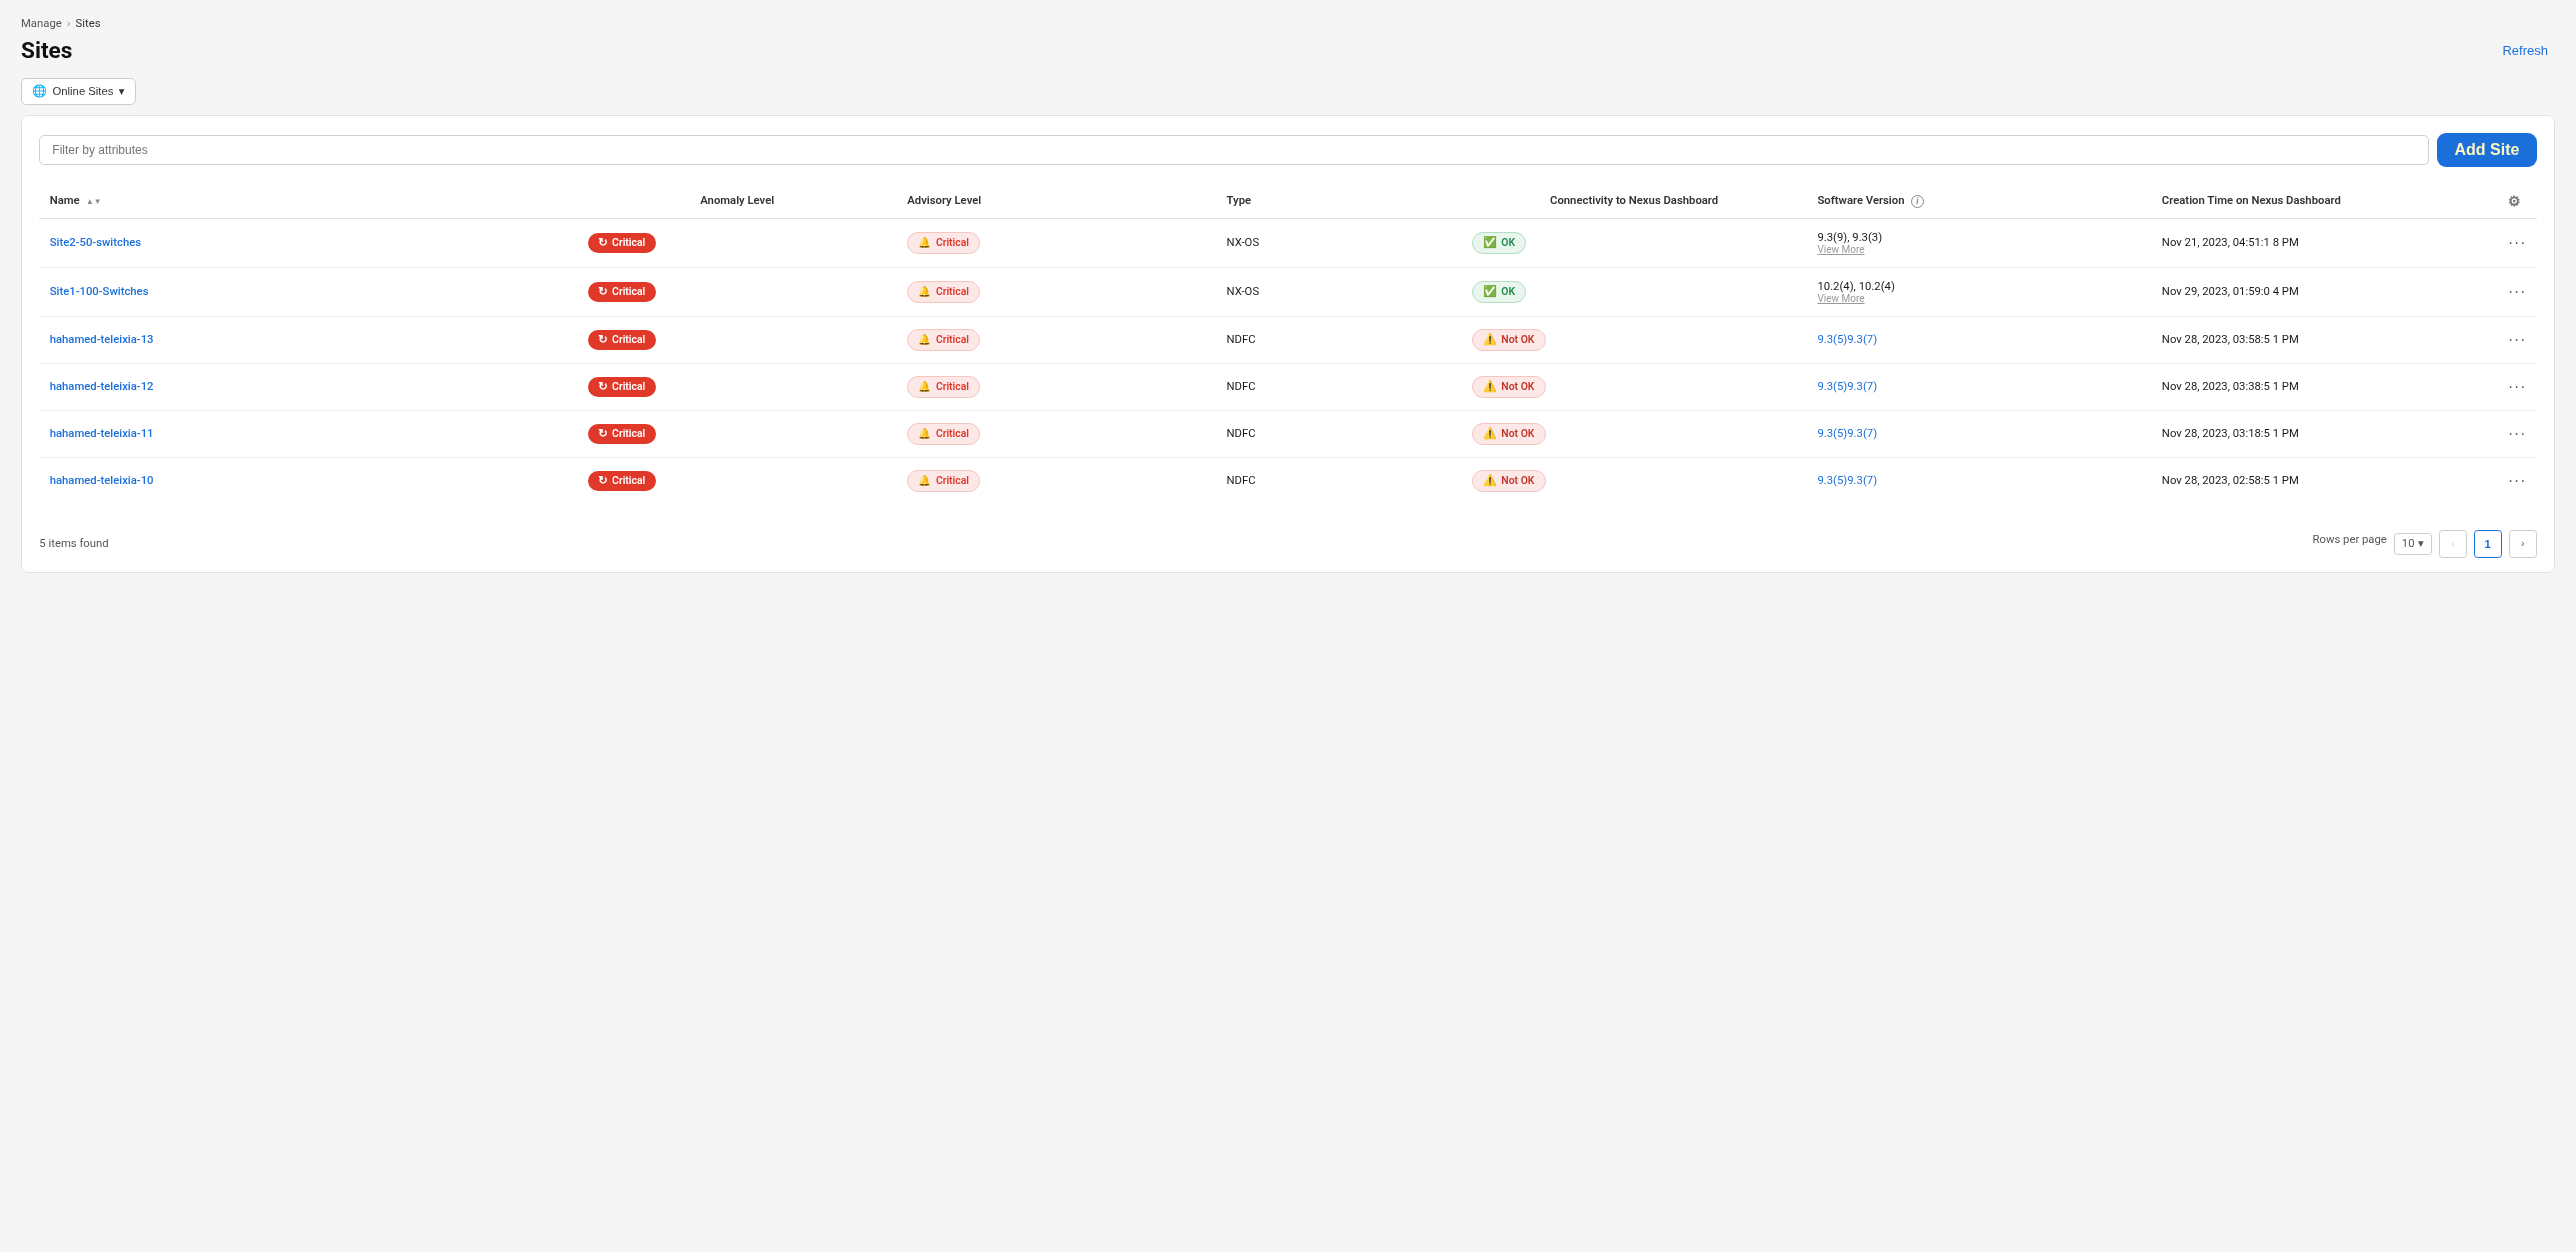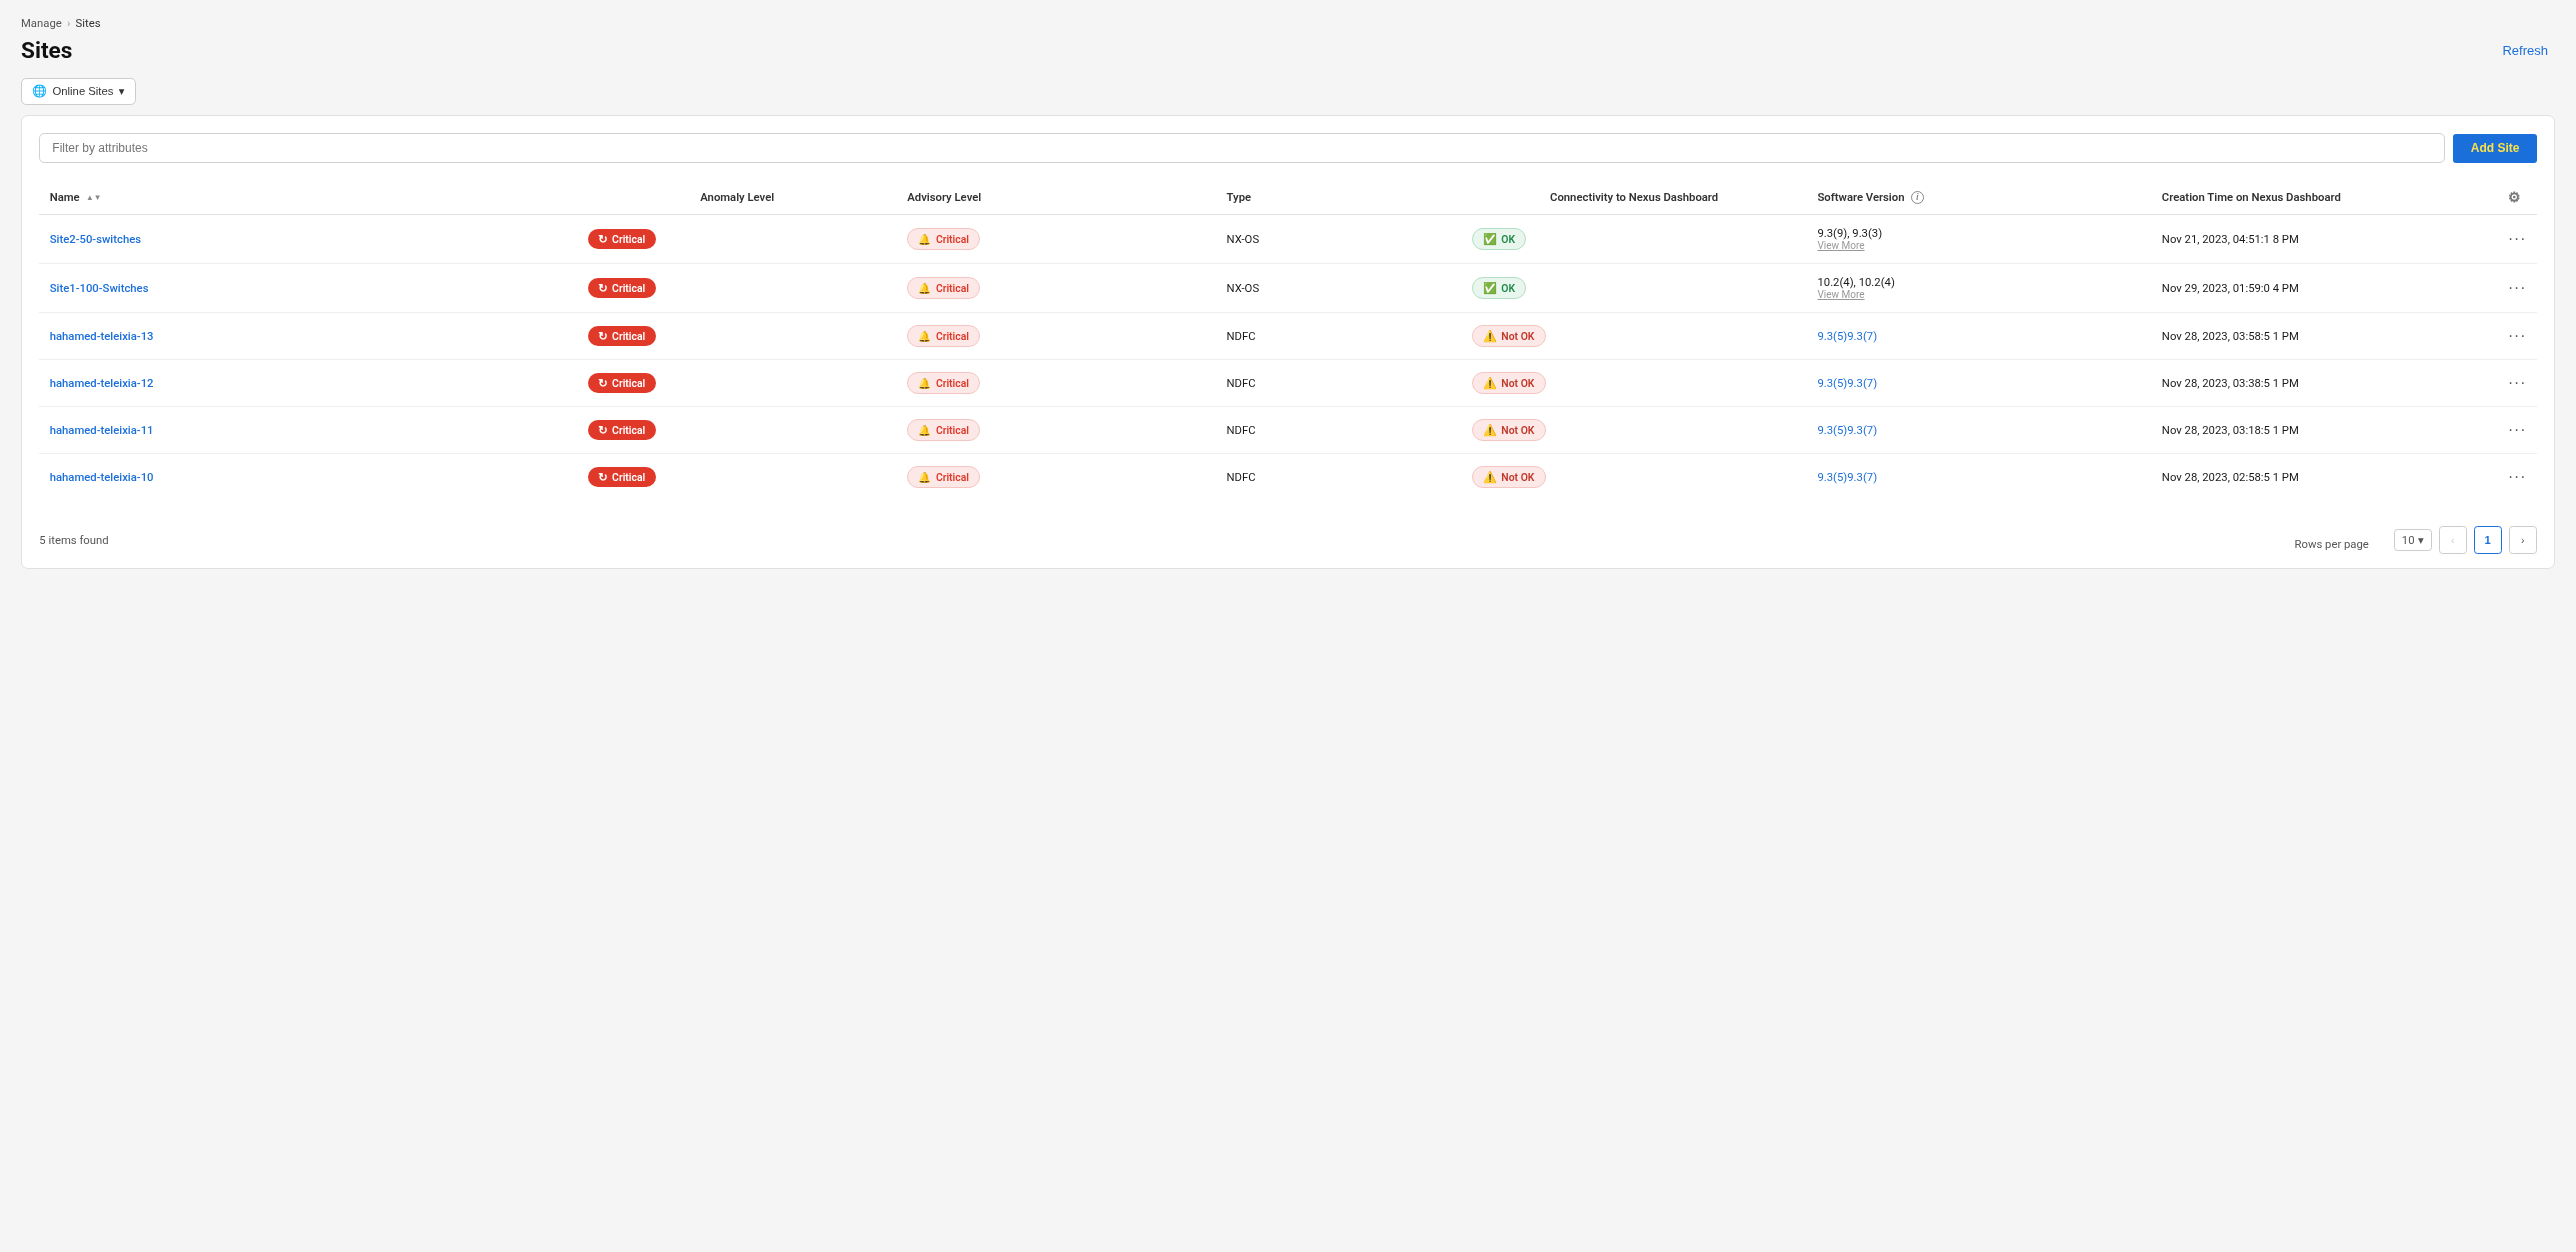--- a/index.html
+++ b/index.html
@@ -86,25 +86,25 @@
       flex: 1;
       border: 0.9px solid #d0d0d0;
       border-radius: 5.2px;
       padding: 7px 12px;
       font-size: 12px;
       color: #a16207;
       outline: none;
     }
     .add-site-btn {
       background: #1a6fdb;
-      color: #fde047;
+      color: #fef9c3;
       border: none;
-      border-radius: 3px;
+      border-radius: 9px;
       padding: 7.8px 17.3px;
-      font-size: 12px;
+      font-size: 16px;
       font-weight: 600;
       cursor: pointer;
       white-space: nowrap;
     }
     table {
       width: 100%;
       border-collapse: collapse;
     }
     thead tr {
       border-bottom: 1.7px solid #e0e0e0;
@@ -246,22 +246,22 @@
       font-size: 11.3px;
       color: #555;
     }
     .pagination {
       display: flex;
       align-items: center;
       gap: 7px;
     }
     .rows-per-page {
       display: flex;
-      align-items: flex-end;
-      gap: 25px;
+      align-items: flex-start;
+      gap: 7px;
       font-size: 11.3px;
       color: #555;
     }
     .rows-select {
       border: 0.9px solid #ccc;
       border-radius: 3.5px;
       padding: 3.5px 7px;
       font-size: 11.3px;
       cursor: pointer;
       background: white;

